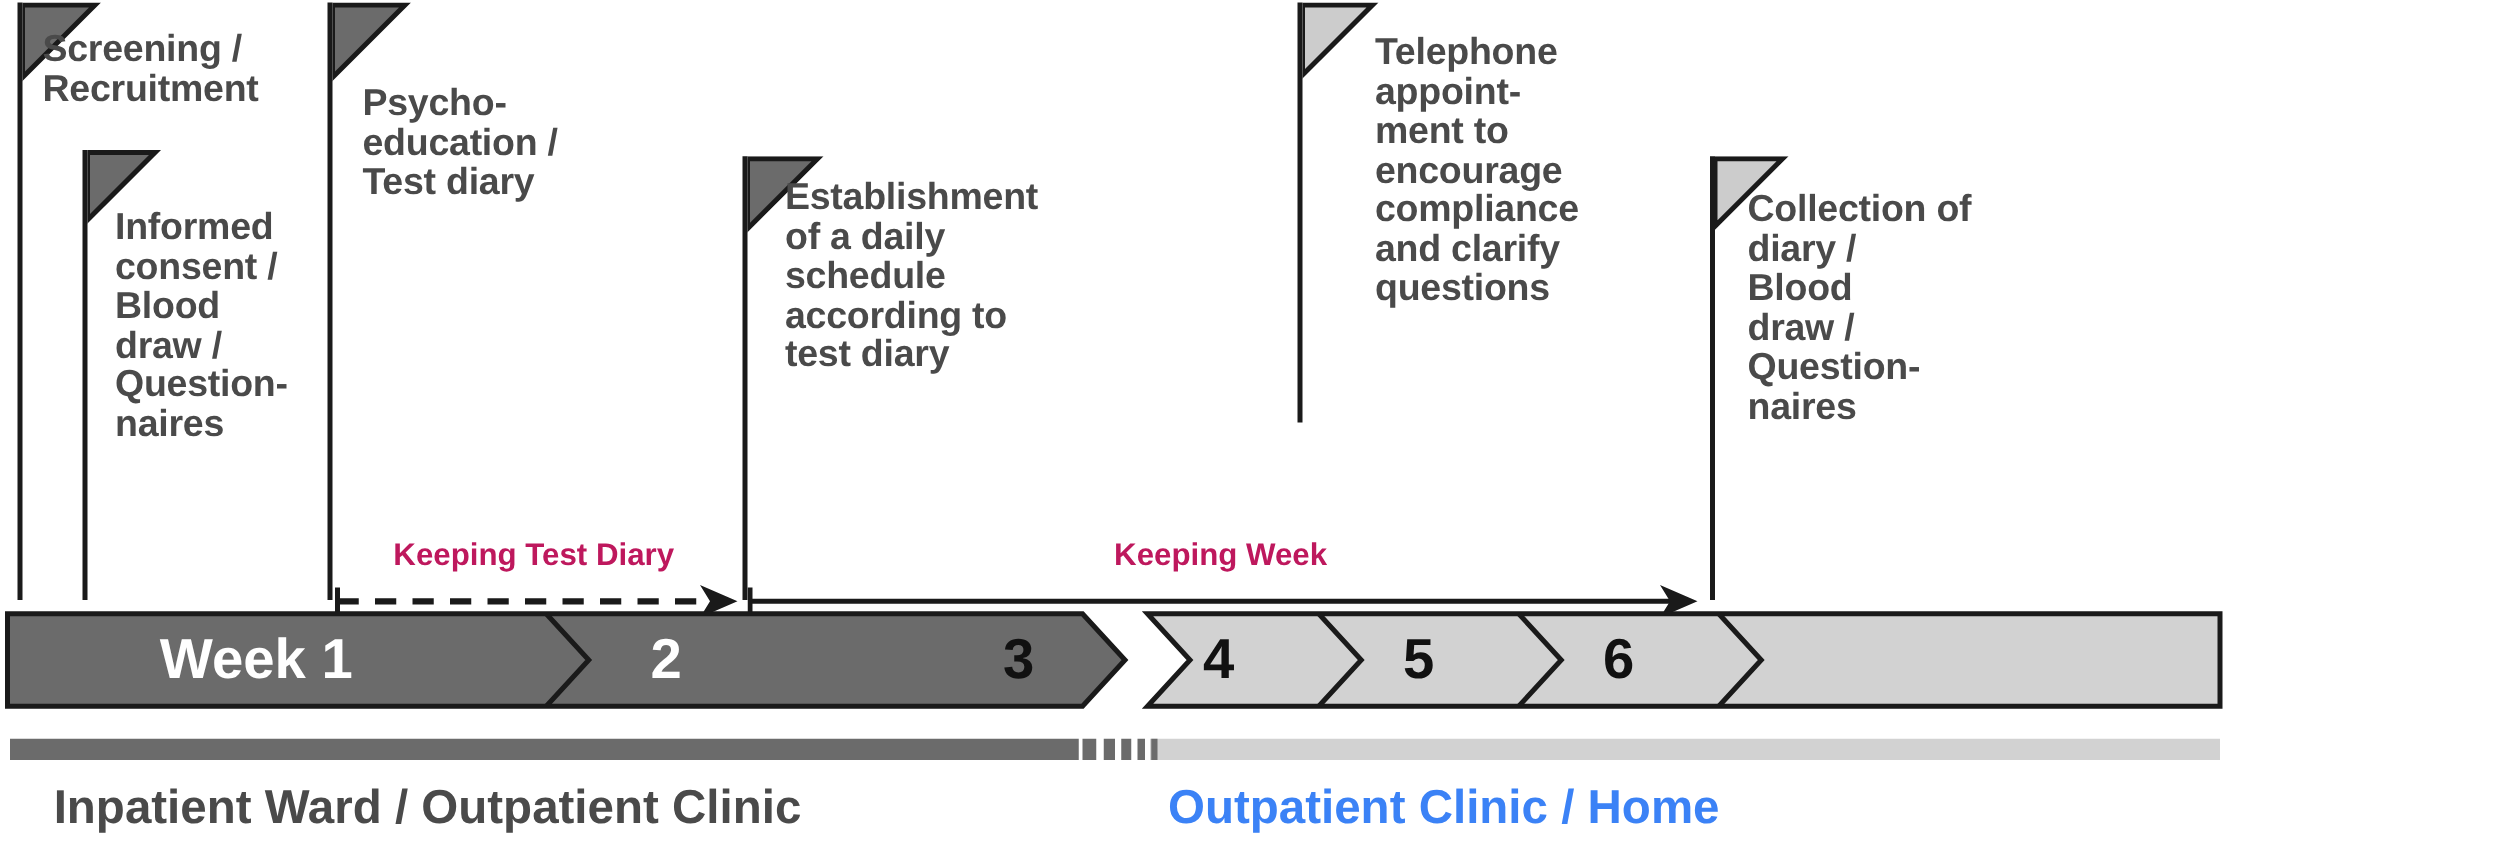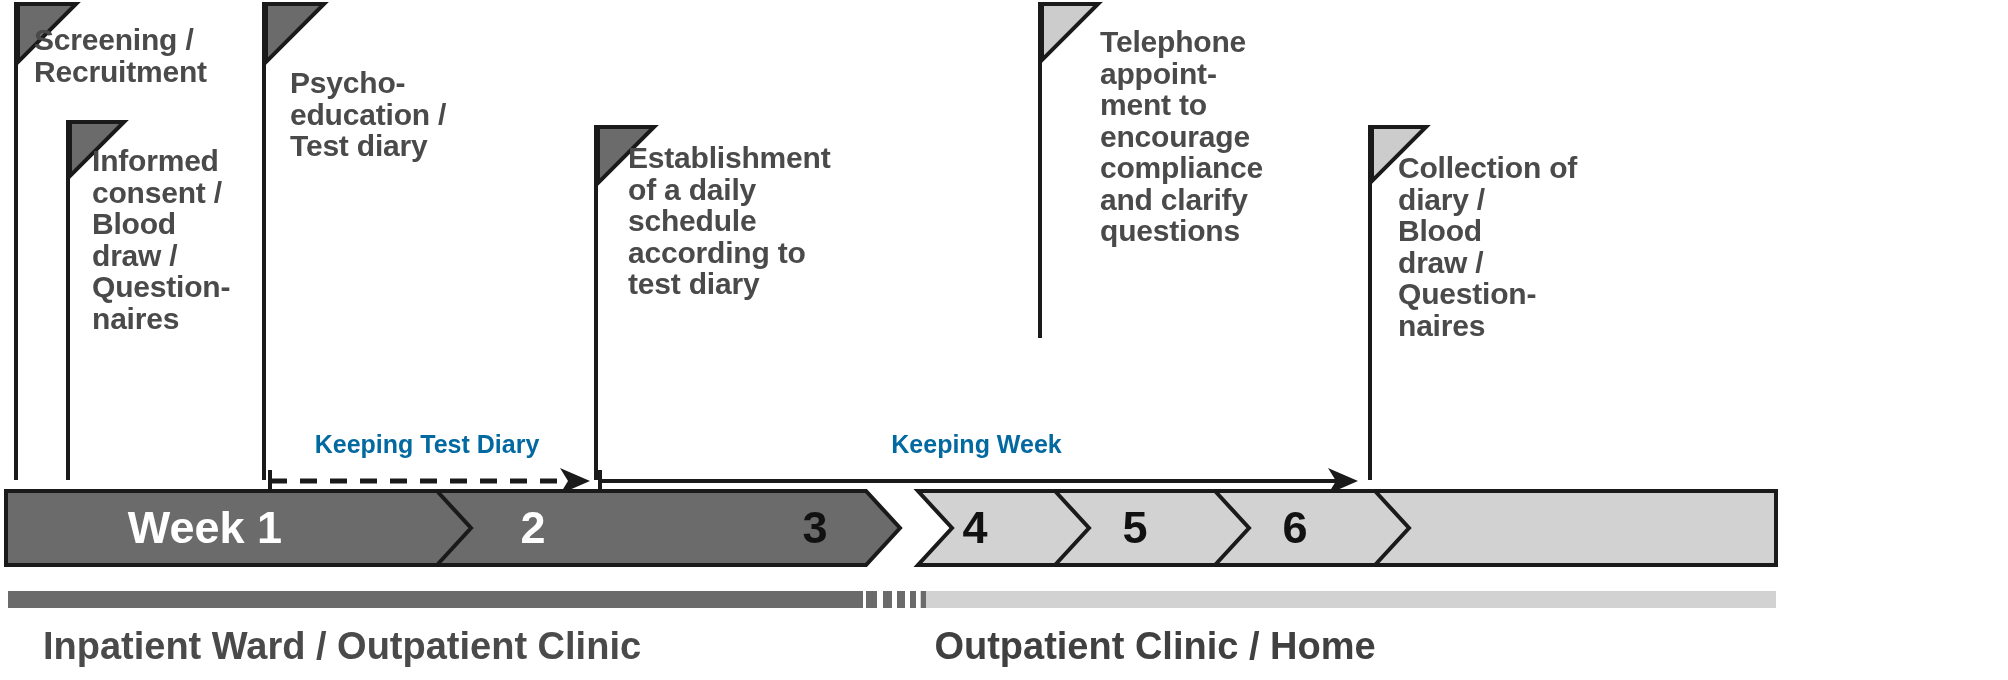--- a/index.html
+++ b/index.html
@@ -44,21 +44,21 @@
     letter-spacing: -0.2px;
     white-space: pre-line;
   }
 
   
   .diary-arrow {
     position: absolute;
   }
   .diary-caption {
     position: absolute;
-    color: #0369a1;
+    color: #be185d;
     font-weight: bold;
     font-size: 25px;
     white-space: nowrap;
     text-align: center;
   }
 
   
   #week-band {
     position: absolute;
   }
@@ -107,21 +107,21 @@
           </svg></div>
       </div>
       <div class="flag-label" style="left: 34px; top: 24px;">Screening /
 Recruitment</div>
       <div class="flag" style="left: 66px; top: 120px;">
         <div class="flag-stem" style="height: 360px;"></div>
         <div class="flag-tri"><svg width="60" height="60">
             <polygon points="0,2 54,2 0,56" fill="#6b6b6b" stroke="#1a1a1a" stroke-width="4" stroke-linejoin="miter"></polygon>
           </svg></div>
       </div>
-      <div class="flag-label" style="left: 92px; top: 145px;">Informed
+      <div class="flag-label" style="left: 92px; top: 166px;">Informed
 consent /
 Blood
 draw /
 Question-
 naires</div>
       <div class="flag" style="left: 262px; top: 2px;">
         <div class="flag-stem" style="height: 478px;"></div>
         <div class="flag-tri"><svg width="64" height="64">
             <polygon points="0,2 58,2 0,60" fill="#6b6b6b" stroke="#1a1a1a" stroke-width="4" stroke-linejoin="miter"></polygon>
           </svg></div>
@@ -198,21 +198,21 @@
       <div class="week-num on-light" style="left: 815px; top: 527px;">3</div>
       <div class="week-num on-light" style="left: 975px; top: 527px;">4</div>
       <div class="week-num on-light" style="left: 1135px; top: 527px;">5</div>
       <div class="week-num on-light" style="left: 1295px; top: 527px;">6</div>
     </div>
 
   <div id="settings-layer">
       <div class="setting-bar dark" style="left: 8px; top: 591px; width: 855px;"></div>
       <div class="setting-label" style="left: 342px; top: 627px; color: rgb(74, 74, 74); text-align: center;">Inpatient Ward / Outpatient Clinic</div>
       <div class="setting-bar light" style="left: 920px; top: 591px; width: 856px;"></div>
-      <div class="setting-label" style="left: 1155px; top: 627px; color: #404040; text-align: center;">Outpatient Clinic / Home</div>
+      <div class="setting-label" style="left: 1155px; top: 627px; color: #3b82f6; text-align: center;">Outpatient Clinic / Home</div>
       <div class="fade-stripe" style="left: 866px; top: 591px; width: 11px;"></div>
       <div class="fade-stripe" style="left: 883px; top: 591px; width: 9px;"></div>
       <div class="fade-stripe" style="left: 897px; top: 591px; width: 8px;"></div>
       <div class="fade-stripe" style="left: 910px; top: 591px; width: 6px;"></div>
       <div class="fade-stripe" style="left: 921px; top: 591px; width: 5px;"></div>
     </div>
 
 </div>
 
 </body></html>

